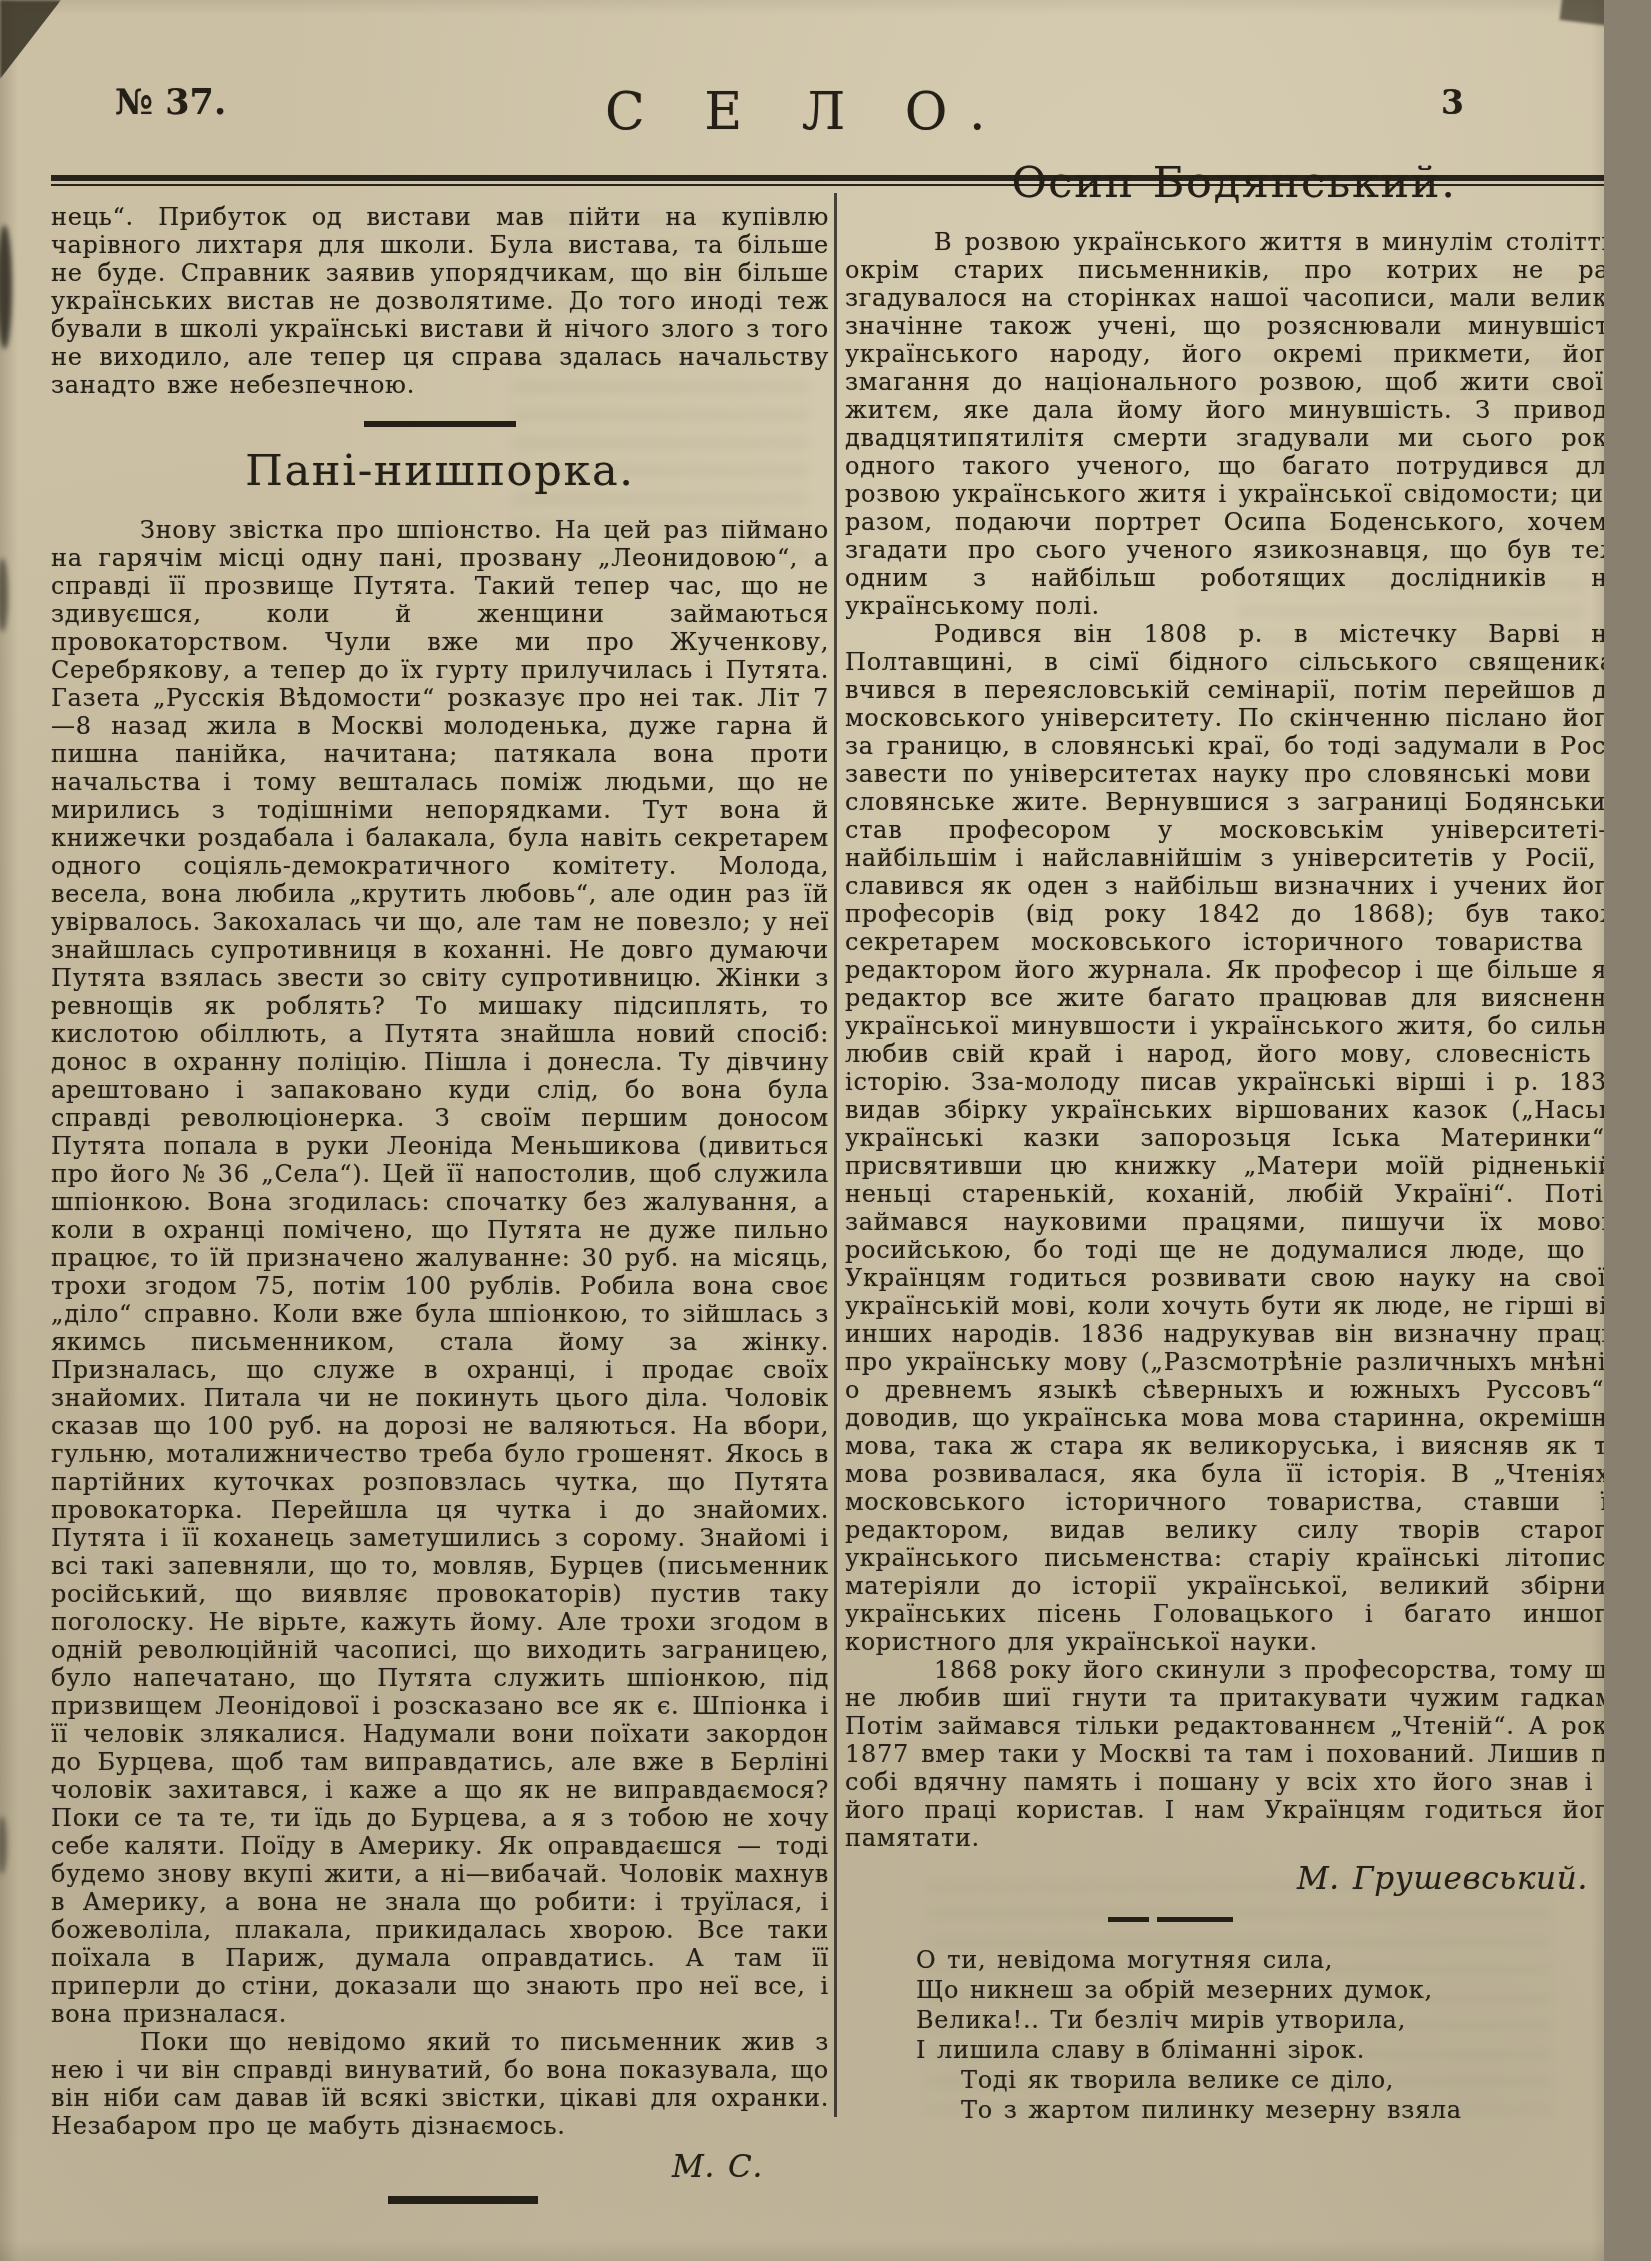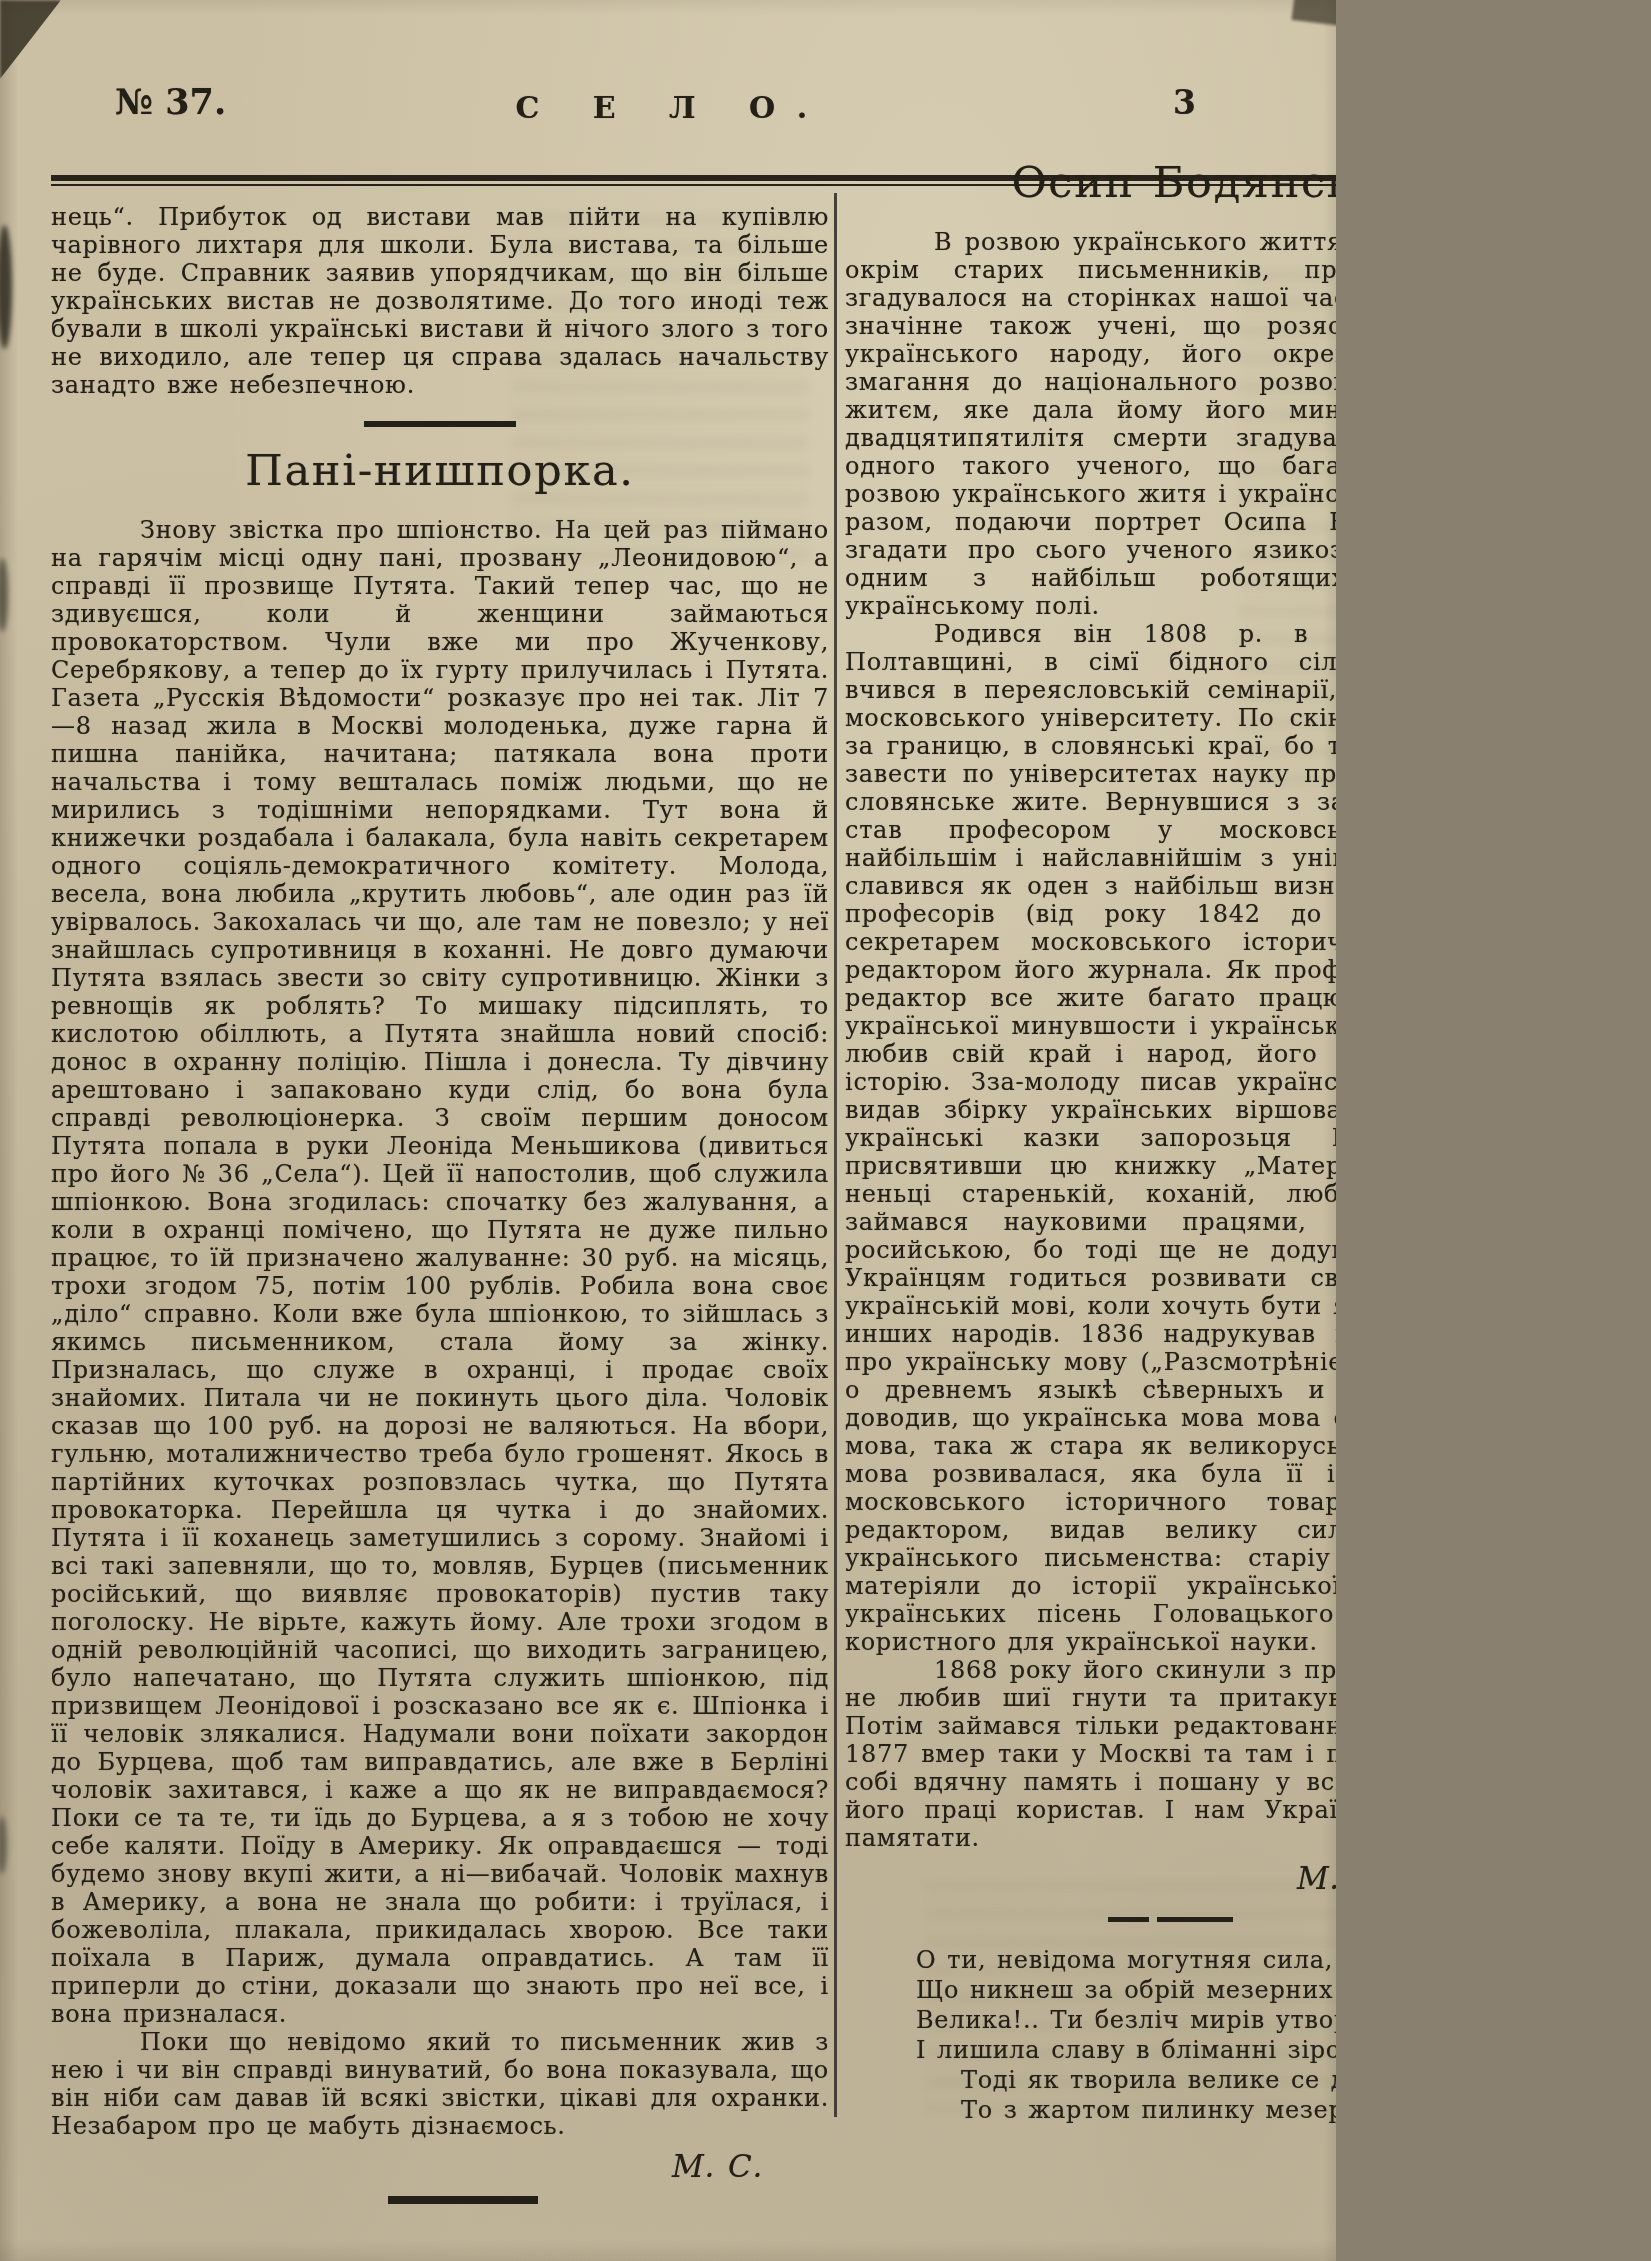--- a/index.html
+++ b/index.html
@@ -1,36 +1,36 @@
 <!DOCTYPE html>
 <html style="font-size:13.2px"><head>
 <meta charset="utf-8">
 <style>
   html,body { margin:0; padding:0; background:#8a8070; }
   .page {
-    position:relative; width:1336px; height:2261px; overflow:hidden;
+    position:relative; width:1604px; height:2261px; overflow:hidden;
     background:
       radial-gradient(ellipse at 70% 15%, rgba(255,250,228,0.22), transparent 55%),
       radial-gradient(ellipse at 15% 85%, rgba(84,74,52,0.16), transparent 55%),
       radial-gradient(ellipse at 92% 92%, rgba(84,74,52,0.14), transparent 45%),
       linear-gradient(90deg, rgba(70,60,40,0.22) 0px, rgba(70,60,40,0.0) 18px),
       linear-gradient(-90deg, rgba(70,60,40,0.12) 0px, rgba(70,60,40,0.0) 13.2px),
       linear-gradient(180deg, rgba(70,60,40,0.10) 0px, rgba(70,60,40,0.0) 15px),
       linear-gradient(0deg, rgba(70,60,40,0.12) 0px, rgba(70,60,40,0.0) 21.5px),
       #cbc0a4;
     font-family:"DejaVu Serif","Liberation Serif",serif;
     color:#241f17;
   }
   .txt { text-shadow:0 0 0.8px rgba(36,31,23,0.45); }
 
   
   .header { position:absolute; top:73px; left:51px; right:43px; height:64px; }
   .issue-no { position:absolute; left:64px; top:8.3px; font-size:35px; font-weight:bold; }
-  .masthead { position:absolute; left:50%; transform:translateX(-50%); top:17px;
-              font-size:30px; font-weight:bold; letter-spacing:21.5px; white-space:nowrap; }
+  .masthead { position:absolute; left:50%; transform:translateX(-50%); top:8px;
+              font-size:52px; font-weight:normal; letter-spacing:21.5px; white-space:nowrap; }
   .page-no { position:absolute; right:97px; top:10px; font-size:33px; font-weight:bold; }
   .header-rule { position:absolute; top:175px; left:51px; width:1560px; height:3.3px;
                  border-top:6.6px solid #29241b; border-bottom:2.5px solid #29241b; }
   .col-rule { position:absolute; left:834px; top:193px; width:2.5px; height:1924px;
               background:linear-gradient(180deg,#2e2920 0%,#3a342a 50%,#2e2920 100%); opacity:.85; }
 
   
   .col { position:absolute; width:778px; font-size:24px; line-height:28px;
          text-align:justify; letter-spacing:0.7px; word-spacing:2.5px; }
   .col-left  { left:51px;  top:203px; }

